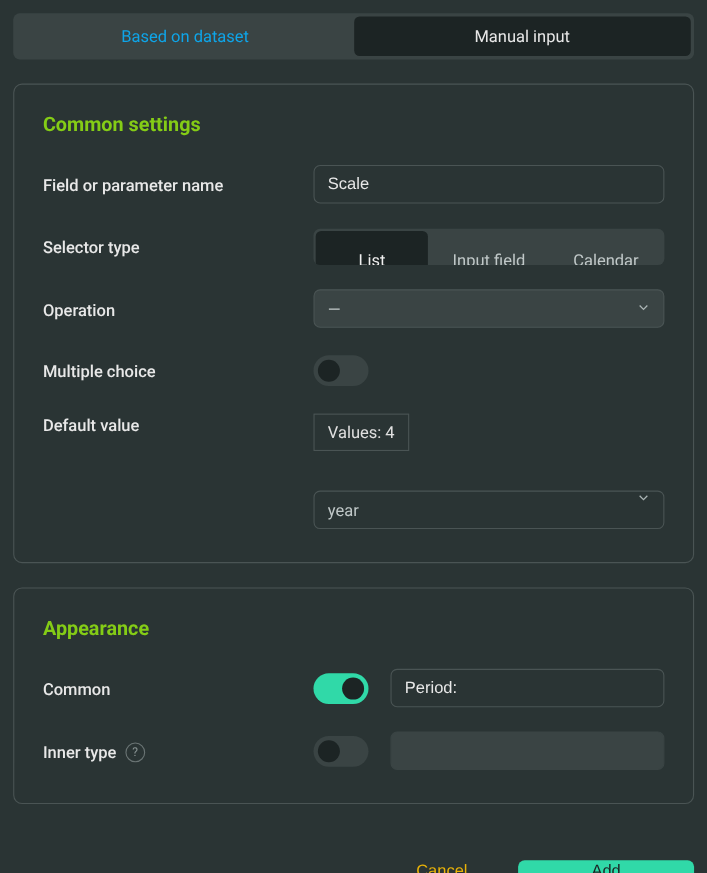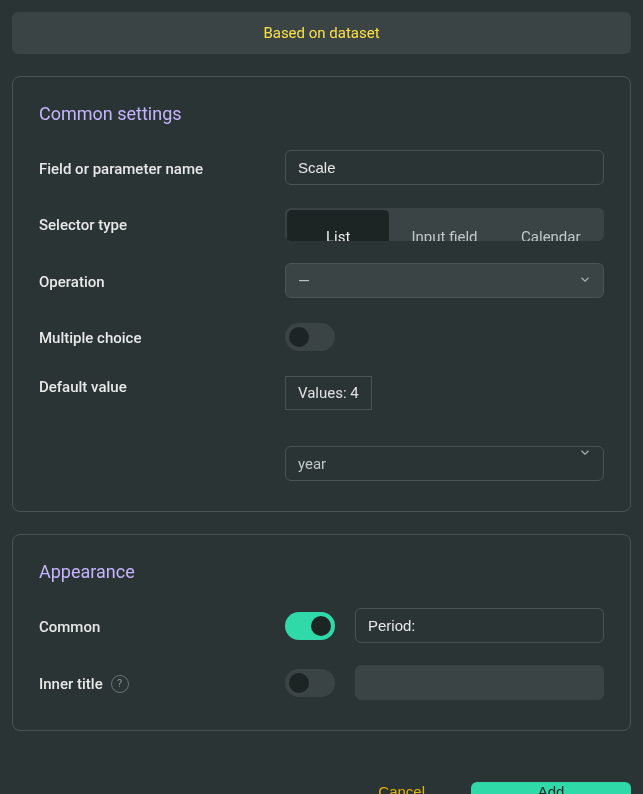--- a/index.html
+++ b/index.html
@@ -21,37 +21,37 @@
       border-radius: 6px;
       padding: 3px;
       margin-bottom: 22px;
     }
     .tab {
       flex: 1;
       text-align: center;
       padding: 9px 0;
       border-radius: 5px;
       font-size: 15px;
-      color: #fde047;
+      color: #0ea5e9;
       cursor: pointer;
     }
     .tab.active {
       background: #1c2424;
       color: #e8e8e8;
     }
     .panel {
       border: 1px solid #4a5454;
       border-radius: 8px;
       padding: 26px 26px 30px 26px;
       margin-bottom: 22px;
     }
     .panel-title {
       font-size: 18px;
-      font-weight: 400;
-      color: #c4b5fd;
+      font-weight: 700;
+      color: #84cc16;
       margin-bottom: 26px;
     }
     .row {
       display: flex;
       align-items: center;
       margin-bottom: 22px;
       min-height: 34px;
     }
     .row.tall {
       align-items: flex-start;
@@ -227,20 +227,21 @@
       padding: 1px 0;
       width: 160px;
       border-radius: 6px;
     }
   </style>
 </head>
 <body>
 
 <div class="tab-bar">
   <div class="tab">Based on dataset</div>
+  <div class="tab active">Manual input</div>
 </div>
 
 <div class="panel">
   <div class="panel-title">Common settings</div>
 
   <div class="row">
     <div class="label-col">
         <span class="label-text">Field or parameter name</span>
       </div>
     <div class="control-col">
@@ -318,21 +319,21 @@
         <div class="toggle on">
             <div class="knob"></div>
           </div>
         <input class="text-input" type="text" value="Period:" style="">
       </div>
     </div>
   </div>
 
   <div class="row">
     <div class="label-col">
-      <span class="label-text">Inner title</span>
+      <span class="label-text">Inner type</span>
       <span class="help-icon">?</span>
     </div>
     <div class="control-col">
       <div class="inline-control">
         <div class="toggle">
             <div class="knob"></div>
           </div>
         <input class="text-input" type="text" disabled="" value="" style="">
       </div>
     </div>

